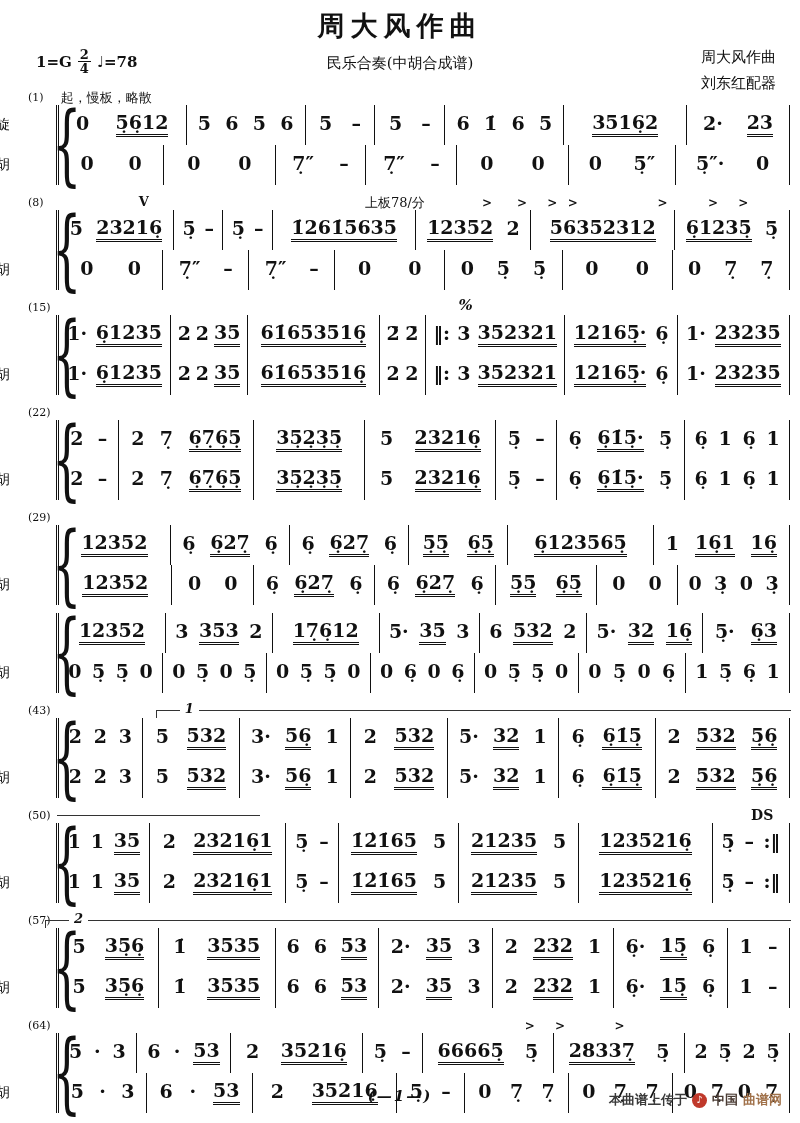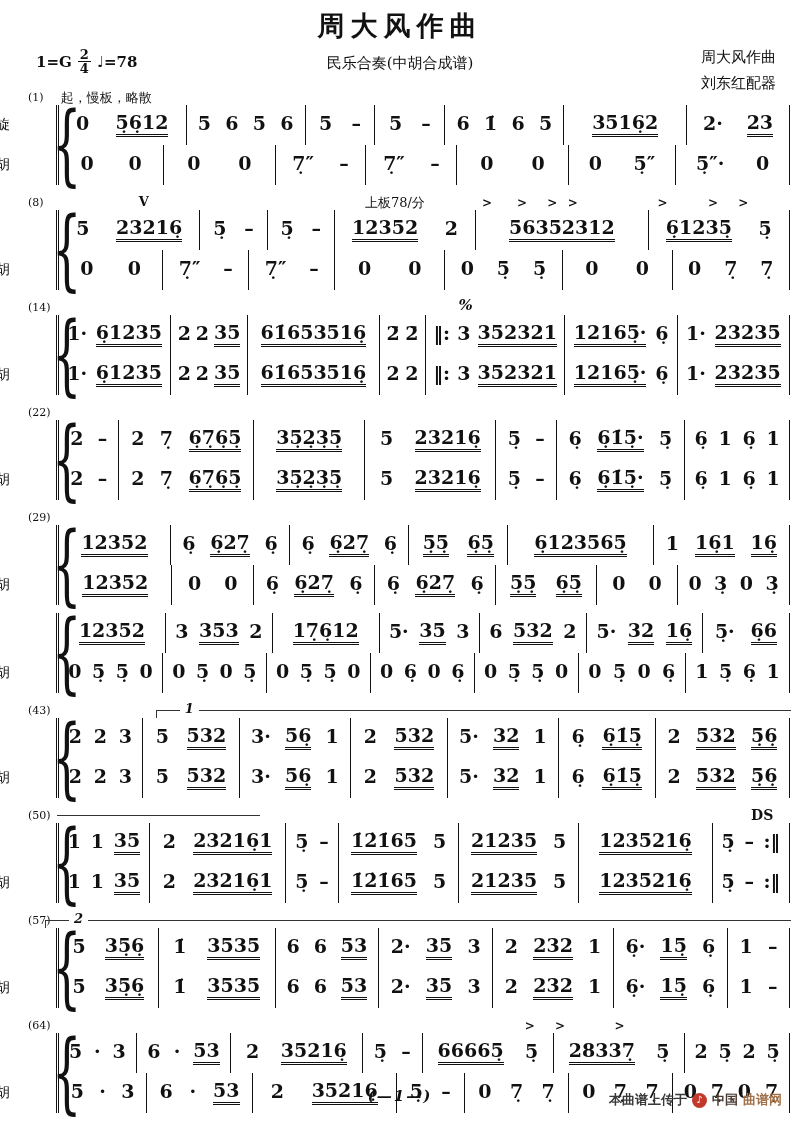--- a/index.html
+++ b/index.html
@@ -179,20 +179,23 @@
                 <span class="tok bm">23216̣</span>
               </div>
               <div class="measure" style="flex-grow: 8;">
                 <span class="tok">5̣</span>
                 <span class="tok">–</span>
               </div>
               <div class="measure" style="flex-grow: 8;">
                 <span class="tok">5̣</span>
                 <span class="tok">–</span>
               </div>
+              <div class="measure" style="flex-grow: 13;">
+                <span class="tok bm">1̇261̇5635</span>
+              </div>
               <div class="measure" style="flex-grow: 12;">
                 <span class="tok bm">12352</span>
                 <span class="tok">2</span>
               </div>
               <div class="measure" style="flex-grow: 13;">
                 <span class="tok bm">56352312</span>
               </div>
               <div class="measure" style="flex-grow: 12;">
                 <span class="tok bm">6̣1235̣</span>
                 <span class="tok">5̣</span>
@@ -233,21 +236,21 @@
                 <span class="tok">0</span>
                 <span class="tok">7̣</span>
                 <span class="tok">7̣</span>
               </div>
             </div>
           </div>
         </div>
       </div>
       <div class="system">
         <div class="sys-head">
-          <span class="sys-num">(14)</span>
+          <span class="sys-num">(15)</span>
           <span class="mark segno" style="left: 57.5%;">%</span>
         </div>
         <div class="staves">
           <div class="brace">{</div>
           <div class="staff-row">
             <span class="staff-label">
               <span></span>
             </span>
             <div class="measures">
               <div class="measure" style="flex-grow: 13;">
@@ -510,21 +513,21 @@
                 <span class="tok bm">532</span>
                 <span class="tok">2</span>
               </div>
               <div class="measure" style="flex-grow: 13;">
                 <span class="tok">5·</span>
                 <span class="tok bm">32</span>
                 <span class="tok bm">16̣</span>
               </div>
               <div class="measure" style="flex-grow: 12;">
                 <span class="tok">5̣·</span>
-                <span class="tok bm">6̣6</span>
+                <span class="tok bm">6̣3</span>
               </div>
             </div>
           </div>
           <div class="staff-row">
             <span class="staff-label">
               <span>中胡</span>
             </span>
             <div class="measures">
               <div class="measure" style="flex-grow: 12;">
                 <span class="tok">0</span>

